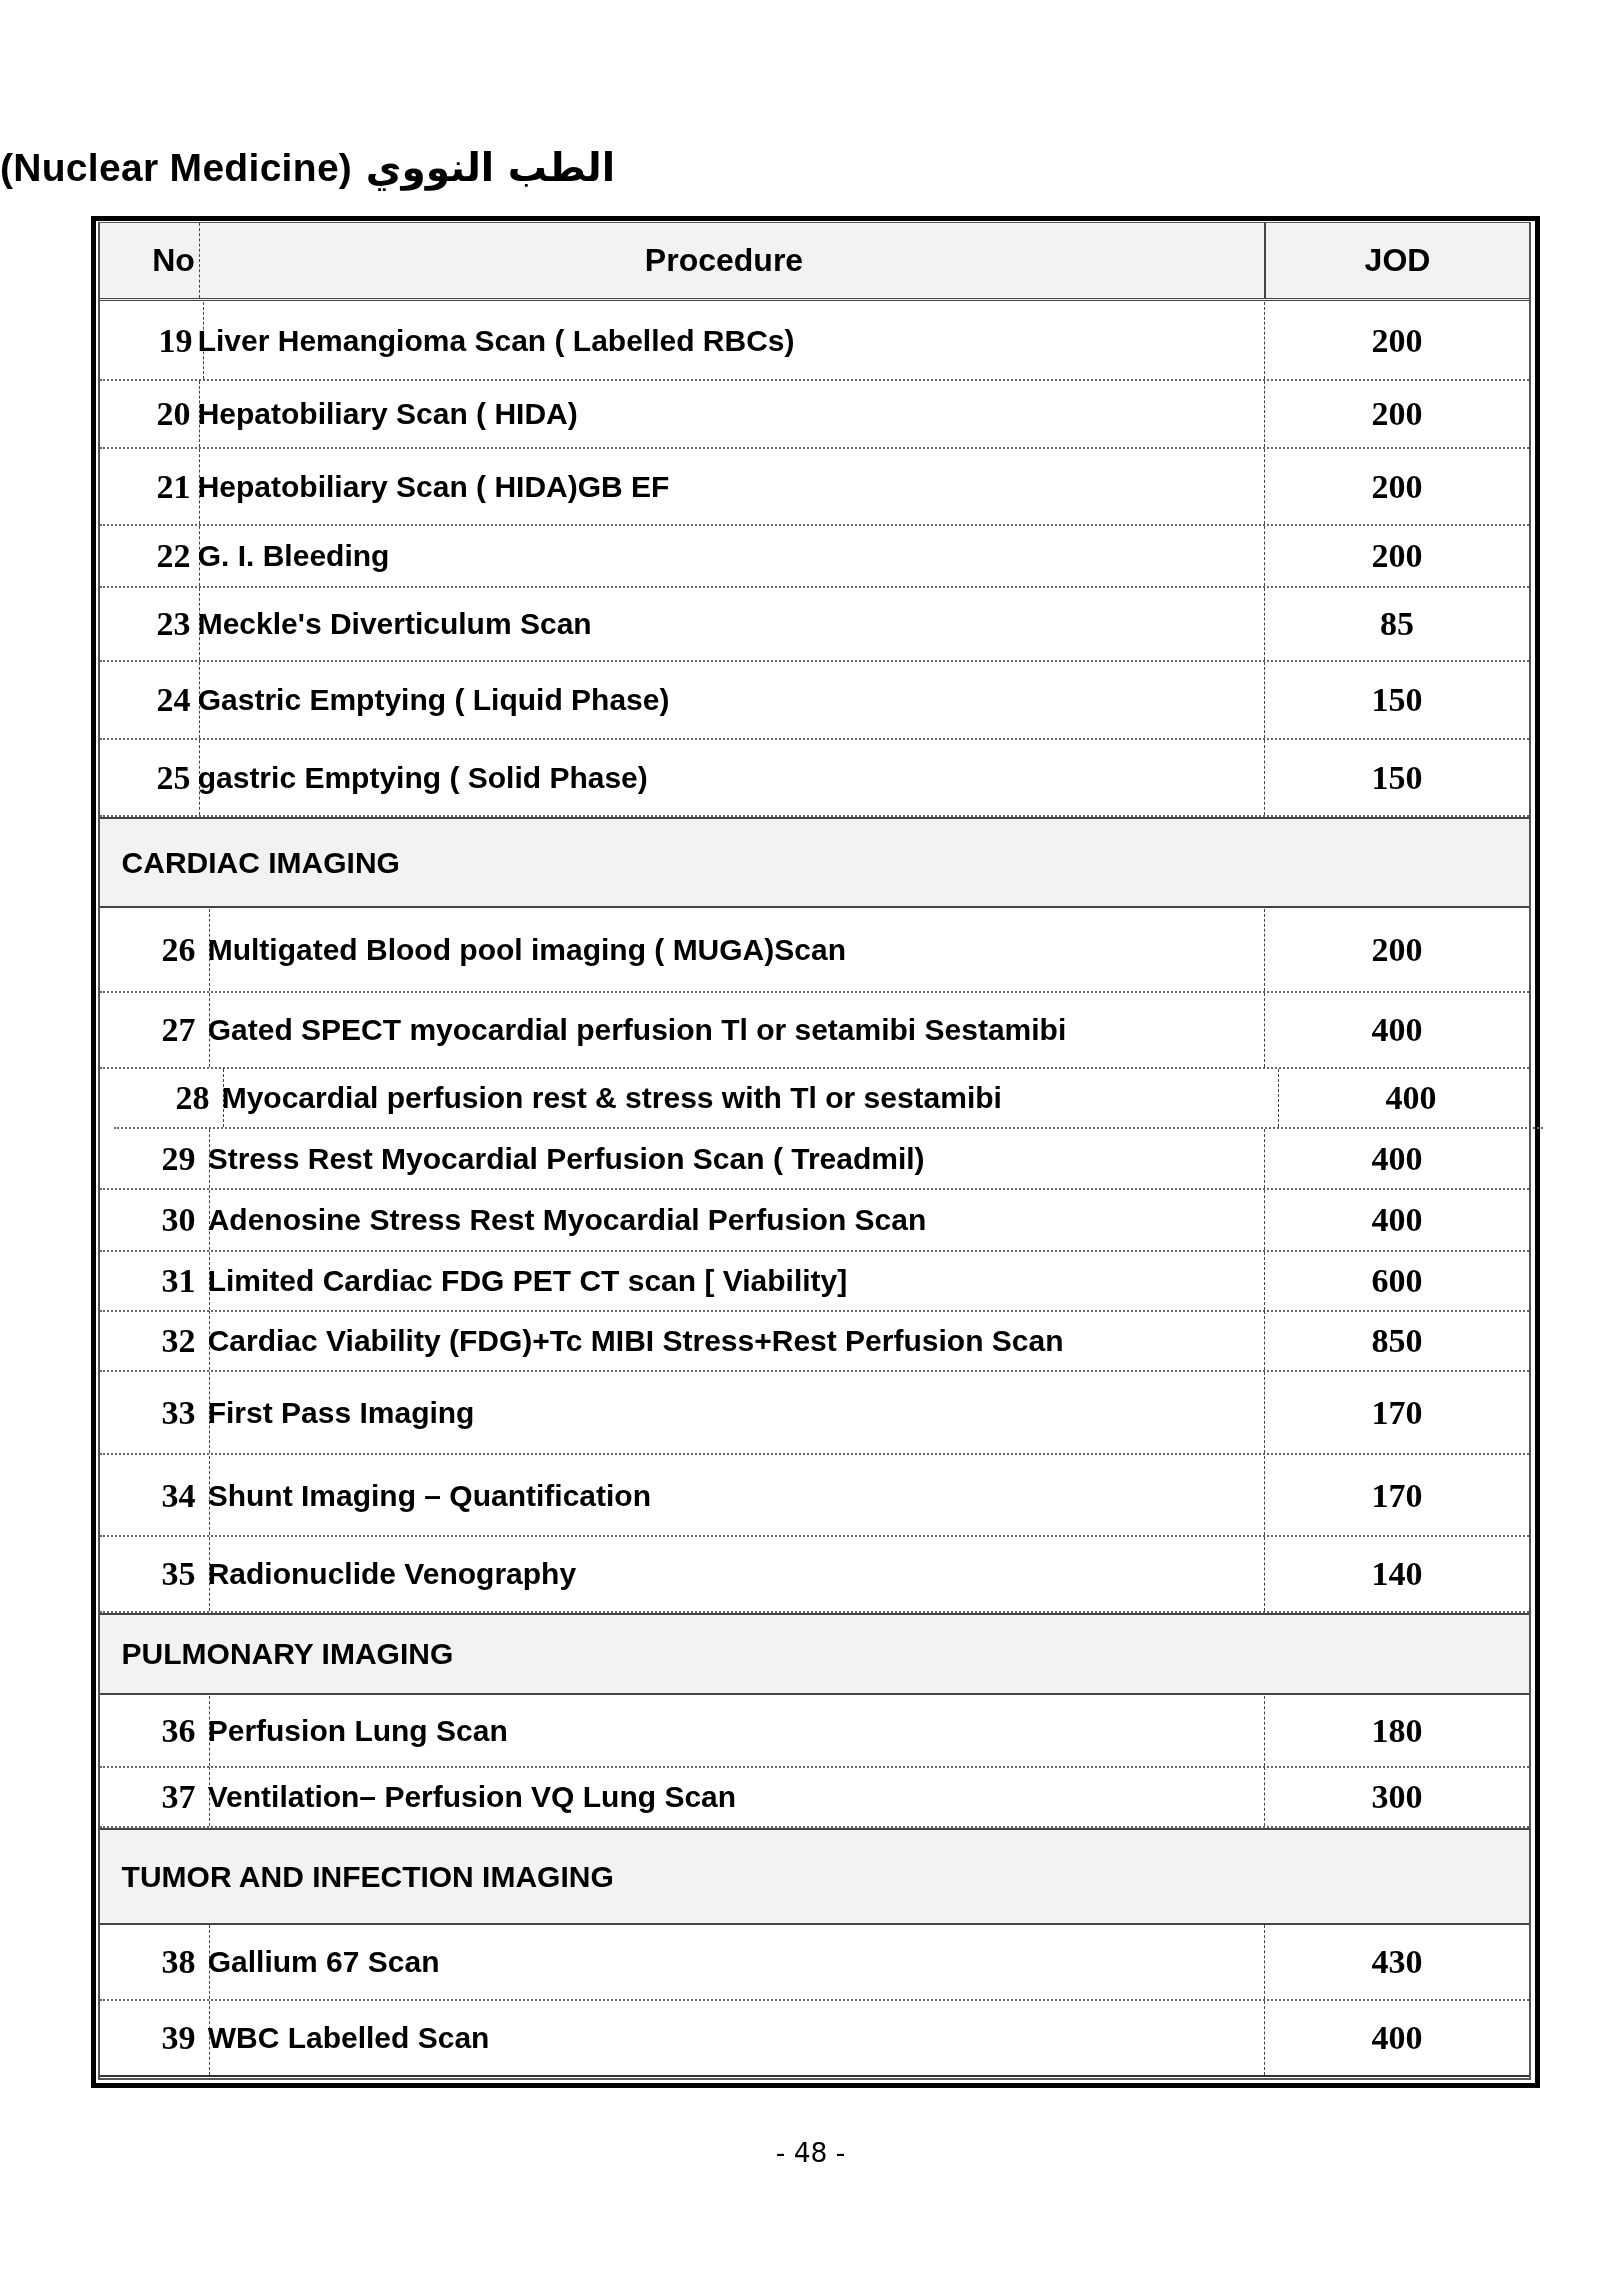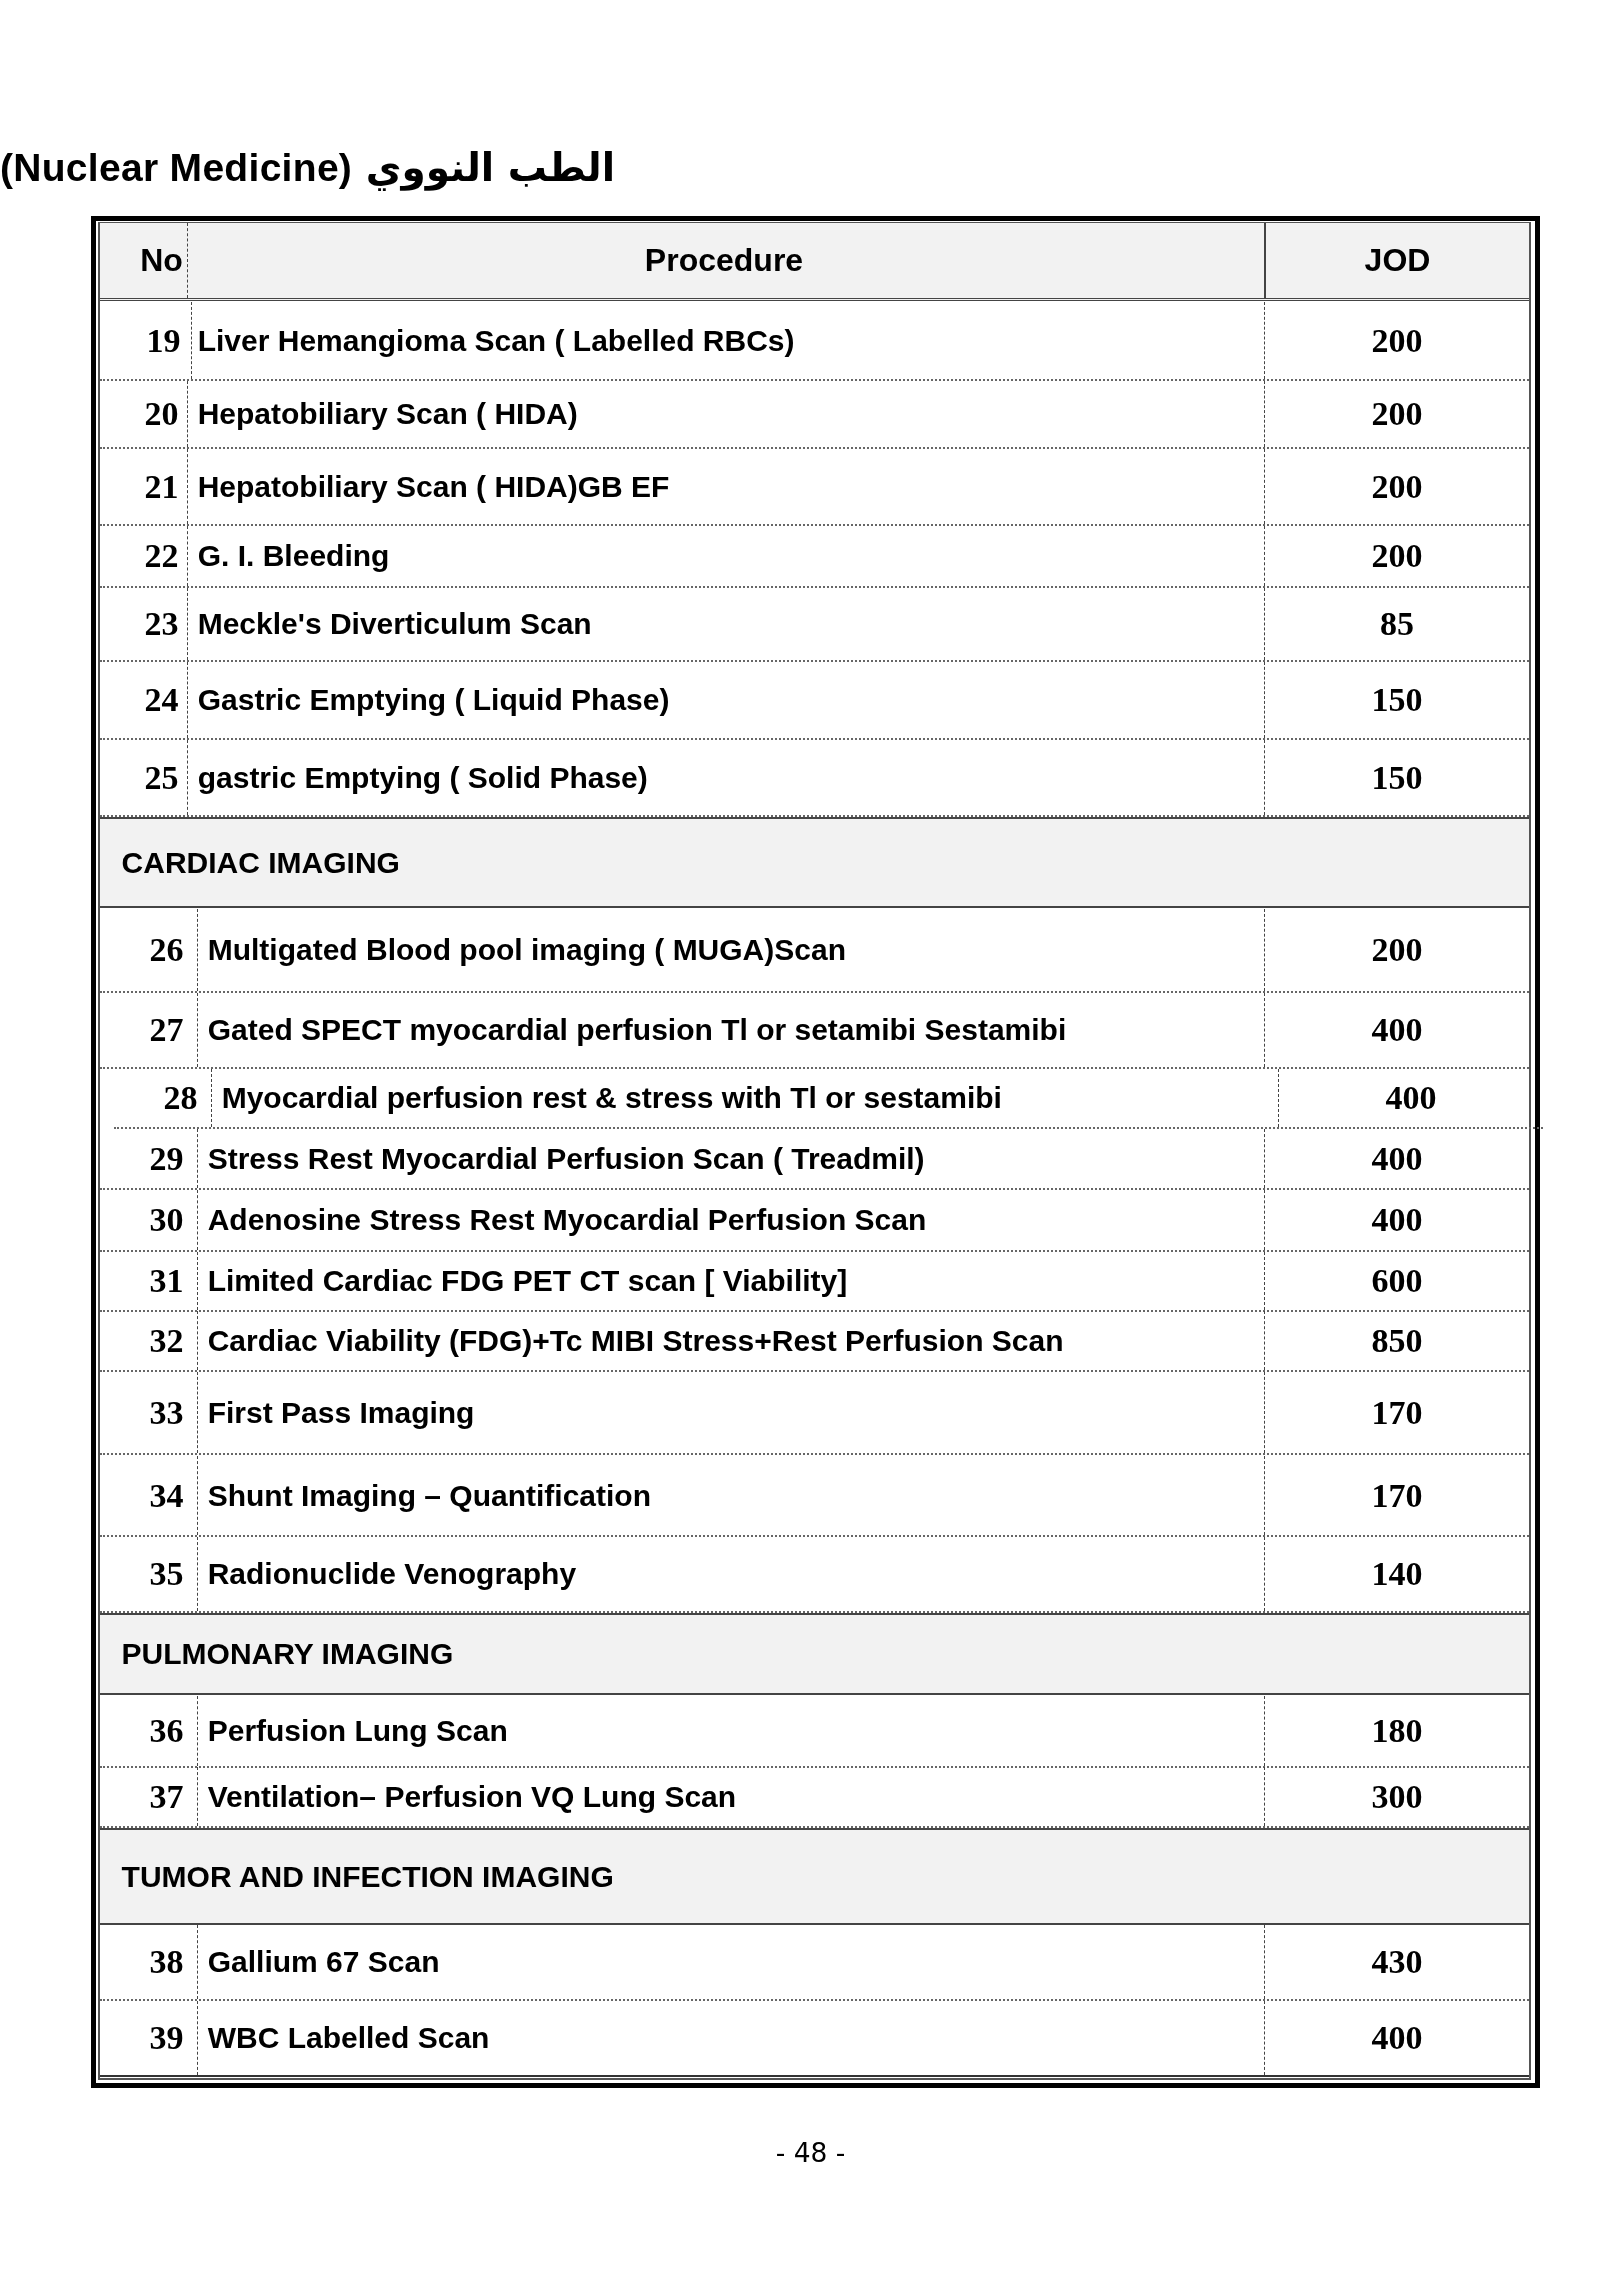--- a/index.html
+++ b/index.html
@@ -4,21 +4,21 @@
 <style>
   html, body { margin:0; padding:0; background:#ffffff; }
   body { width:1621px; height:2293px; position:relative; overflow:hidden; font-family:"Liberation Sans", sans-serif; color:#000; }
   .title { position:absolute; left:0; width:1621px; top:145px; text-align:left; font-weight:bold; font-size:39px; letter-spacing:0.3px; }
   .title .ar { font-family:"DejaVu Sans", sans-serif; margin-left:13.7px; }
   .frame { position:absolute; left:91px; top:216px; width:1449px; height:1872px; border:5.9px solid #000; box-sizing:border-box; }
   .inner { position:absolute; left:98px; top:222px; width:1433px; height:1858px; border:2px solid #555; box-sizing:border-box; }
   .row { position:absolute; left:100px; width:1429px; box-sizing:border-box; border-bottom:2px dotted #666; }
   .row.last { border-bottom:2.9px double #333; }
   .cell { position:absolute; top:0; height:100%; display:flex; align-items:center; box-sizing:border-box; }
-  .c-no { left:4px; justify-content:center; font-family:"Liberation Serif", serif; font-weight:bold; font-size:34px; border-right:1px dashed #444;padding-left:32px; }
+  .c-no { left:16px; justify-content:center; font-family:"Liberation Serif", serif; font-weight:bold; font-size:34px; border-right:1px dashed #444;padding-left:32px; }
   .c-proc { padding-left:13.7px; font-weight:bold; font-size:30px; }
   .c-jod { right:0; width:265px; justify-content:center; font-family:"Liberation Serif", serif; font-weight:bold; font-size:34px; border-left:1px dashed #444; }
   .hdr { background:#f2f2f2; border-bottom:3.9px double #444; }
   .hdr .c-no, .hdr .c-jod { font-family:"Liberation Sans", sans-serif; font-size:32px; }
   .hdr .c-proc { justify-content:center; padding-left:0; font-size:32px; }
   .hdr .c-jod { border-left:2.9px double #444; }
   .section { background:#f2f2f2; border-top:2.9px solid #444; border-bottom:2.9px solid #444; }
   .section .c-sec { left:0; padding-left:21.6px; font-weight:bold; font-size:30px; }
   .pagenum { position:absolute; left:0; width:1621px; top:2137px; text-align:center; font-size:26.5px; font-family:"DejaVu Sans", sans-serif; }
 </style>

